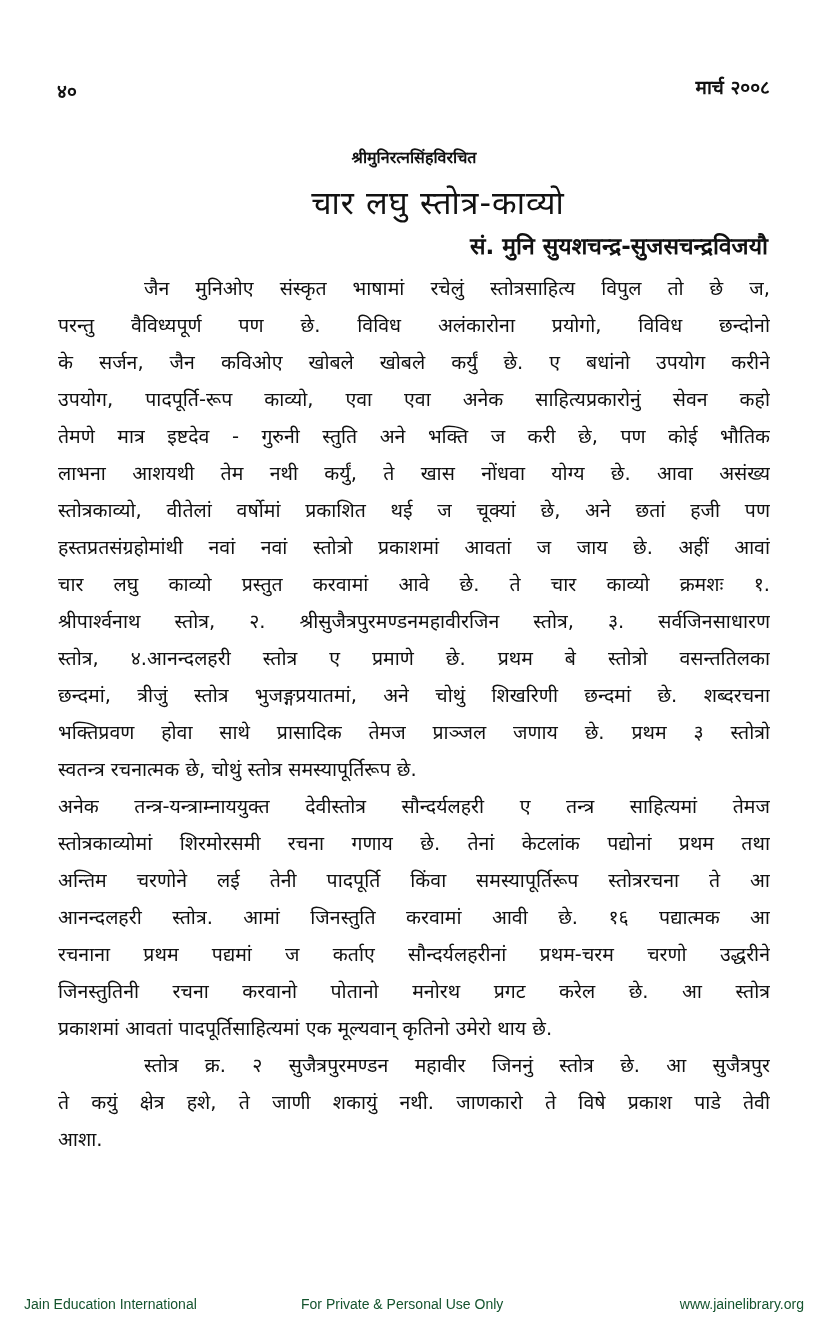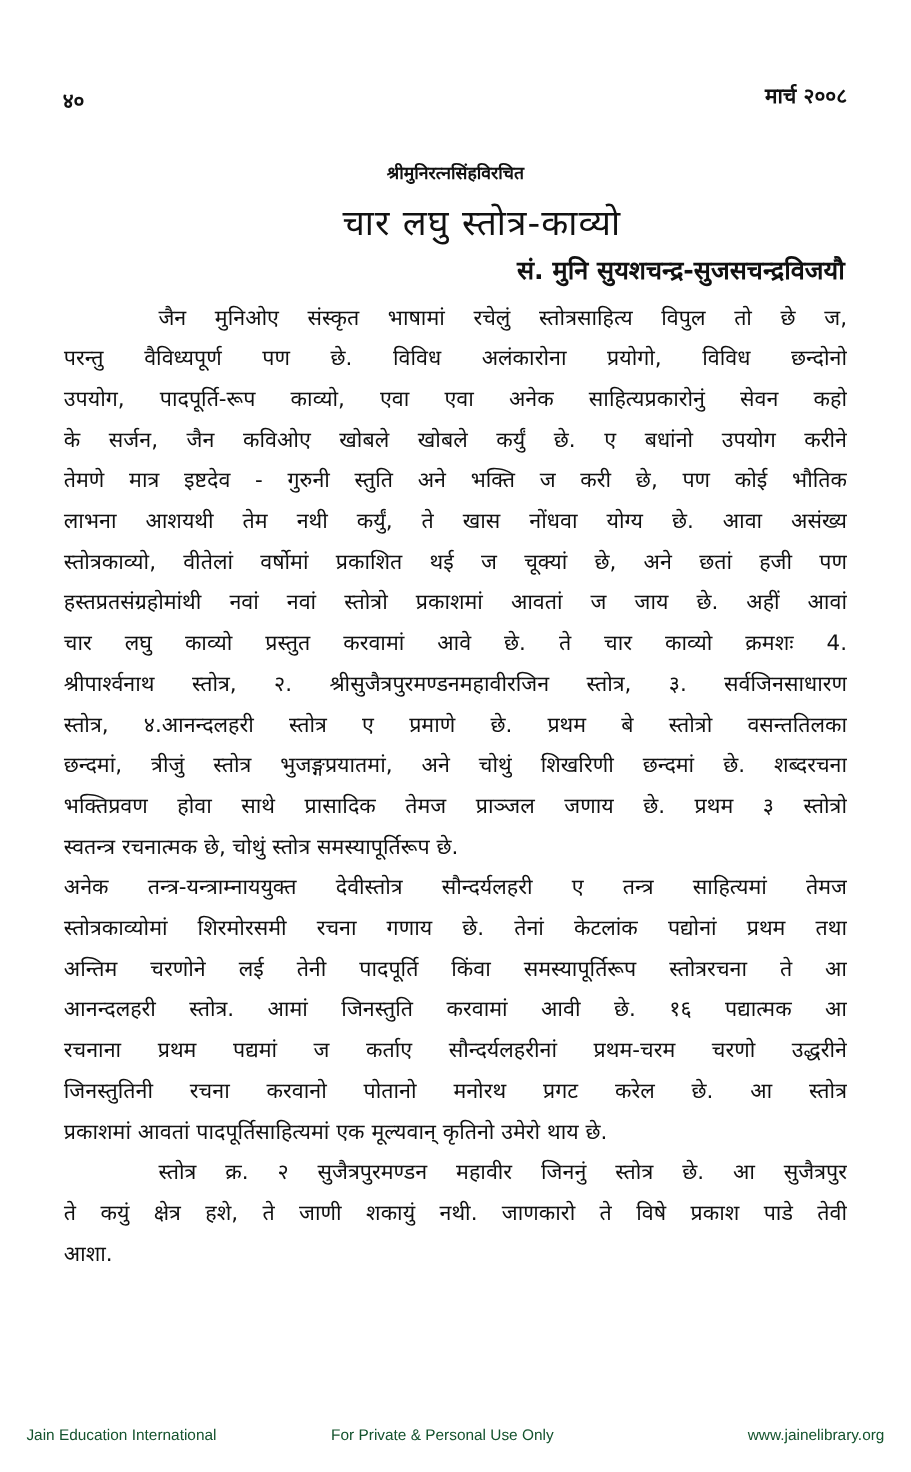--- a/index.html
+++ b/index.html
@@ -28,27 +28,27 @@
 <div class="issue">मार्च २००८</div>
 
 <div class="kicker">श्रीमुनिरत्नसिंहविरचित</div>
 <div class="title">चार लघु स्तोत्र-काव्यो</div>
 <div class="editors">सं. मुनि सुयशचन्द्र-सुजसचन्द्रविजयौ</div>
 
 <div class="body">
   <div class="para">
     <span class="line"><span class="indent"></span><span>जैन मुनिओए संस्कृत भाषामां रचेलुं स्तोत्रसाहित्य विपुल तो छे ज,</span></span>
     <span class="line">परन्तु वैविध्यपूर्ण पण छे. विविध अलंकारोना प्रयोगो, विविध छन्दोनो</span>
+    <span class="line">के सर्जन, जैन कविओए खोबले खोबले कर्युं छे. ए बधांनो उपयोग करीने</span>
     <span class="line">उपयोग, पादपूर्ति-रूप काव्यो, एवा एवा अनेक साहित्यप्रकारोनुं सेवन कहो</span>
-    <span class="line">के सर्जन, जैन कविओए खोबले खोबले कर्युं छे. ए बधांनो उपयोग करीने</span>
     <span class="line">तेमणे मात्र इष्टदेव - गुरुनी स्तुति अने भक्ति ज करी छे, पण कोई भौतिक</span>
     <span class="line">लाभना आशयथी तेम नथी कर्युं, ते खास नोंधवा योग्य छे. आवा असंख्य</span>
     <span class="line">स्तोत्रकाव्यो, वीतेलां वर्षोमां प्रकाशित थई ज चूक्यां छे, अने छतां हजी पण</span>
     <span class="line">हस्तप्रतसंग्रहोमांथी नवां नवां स्तोत्रो प्रकाशमां आवतां ज जाय छे. अहीं आवां</span>
-    <span class="line">चार लघु काव्यो प्रस्तुत करवामां आवे छे. ते चार काव्यो क्रमशः 4.</span>
+    <span class="line">चार लघु काव्यो प्रस्तुत करवामां आवे छे. ते चार काव्यो क्रमशः १.</span>
     <span class="line">श्रीपार्श्वनाथ स्तोत्र, २. श्रीसुजैत्रपुरमण्डनमहावीरजिन स्तोत्र, ३. सर्वजिनसाधारण</span>
     <span class="line">स्तोत्र, ४.आनन्दलहरी स्तोत्र ए प्रमाणे छे. प्रथम बे स्तोत्रो वसन्ततिलका</span>
     <span class="line">छन्दमां, त्रीजुं स्तोत्र भुजङ्गप्रयातमां, अने चोथुं शिखरिणी छन्दमां छे. शब्दरचना</span>
     <span class="line">भक्तिप्रवण होवा साथे प्रासादिक तेमज प्राञ्जल जणाय छे. प्रथम ३ स्तोत्रो</span>
     <span class="line last">स्वतन्त्र रचनात्मक छे, चोथुं स्तोत्र समस्यापूर्तिरूप छे.</span>
   </div>
   <div class="para">
     <span class="line">अनेक तन्त्र-यन्त्राम्नाययुक्त देवीस्तोत्र सौन्दर्यलहरी ए तन्त्र साहित्यमां तेमज</span>
     <span class="line">स्तोत्रकाव्योमां शिरमोरसमी रचना गणाय छे. तेनां केटलांक पद्योनां प्रथम तथा</span>
     <span class="line">अन्तिम चरणोने लई तेनी पादपूर्ति किंवा समस्यापूर्तिरूप स्तोत्ररचना ते आ</span>

